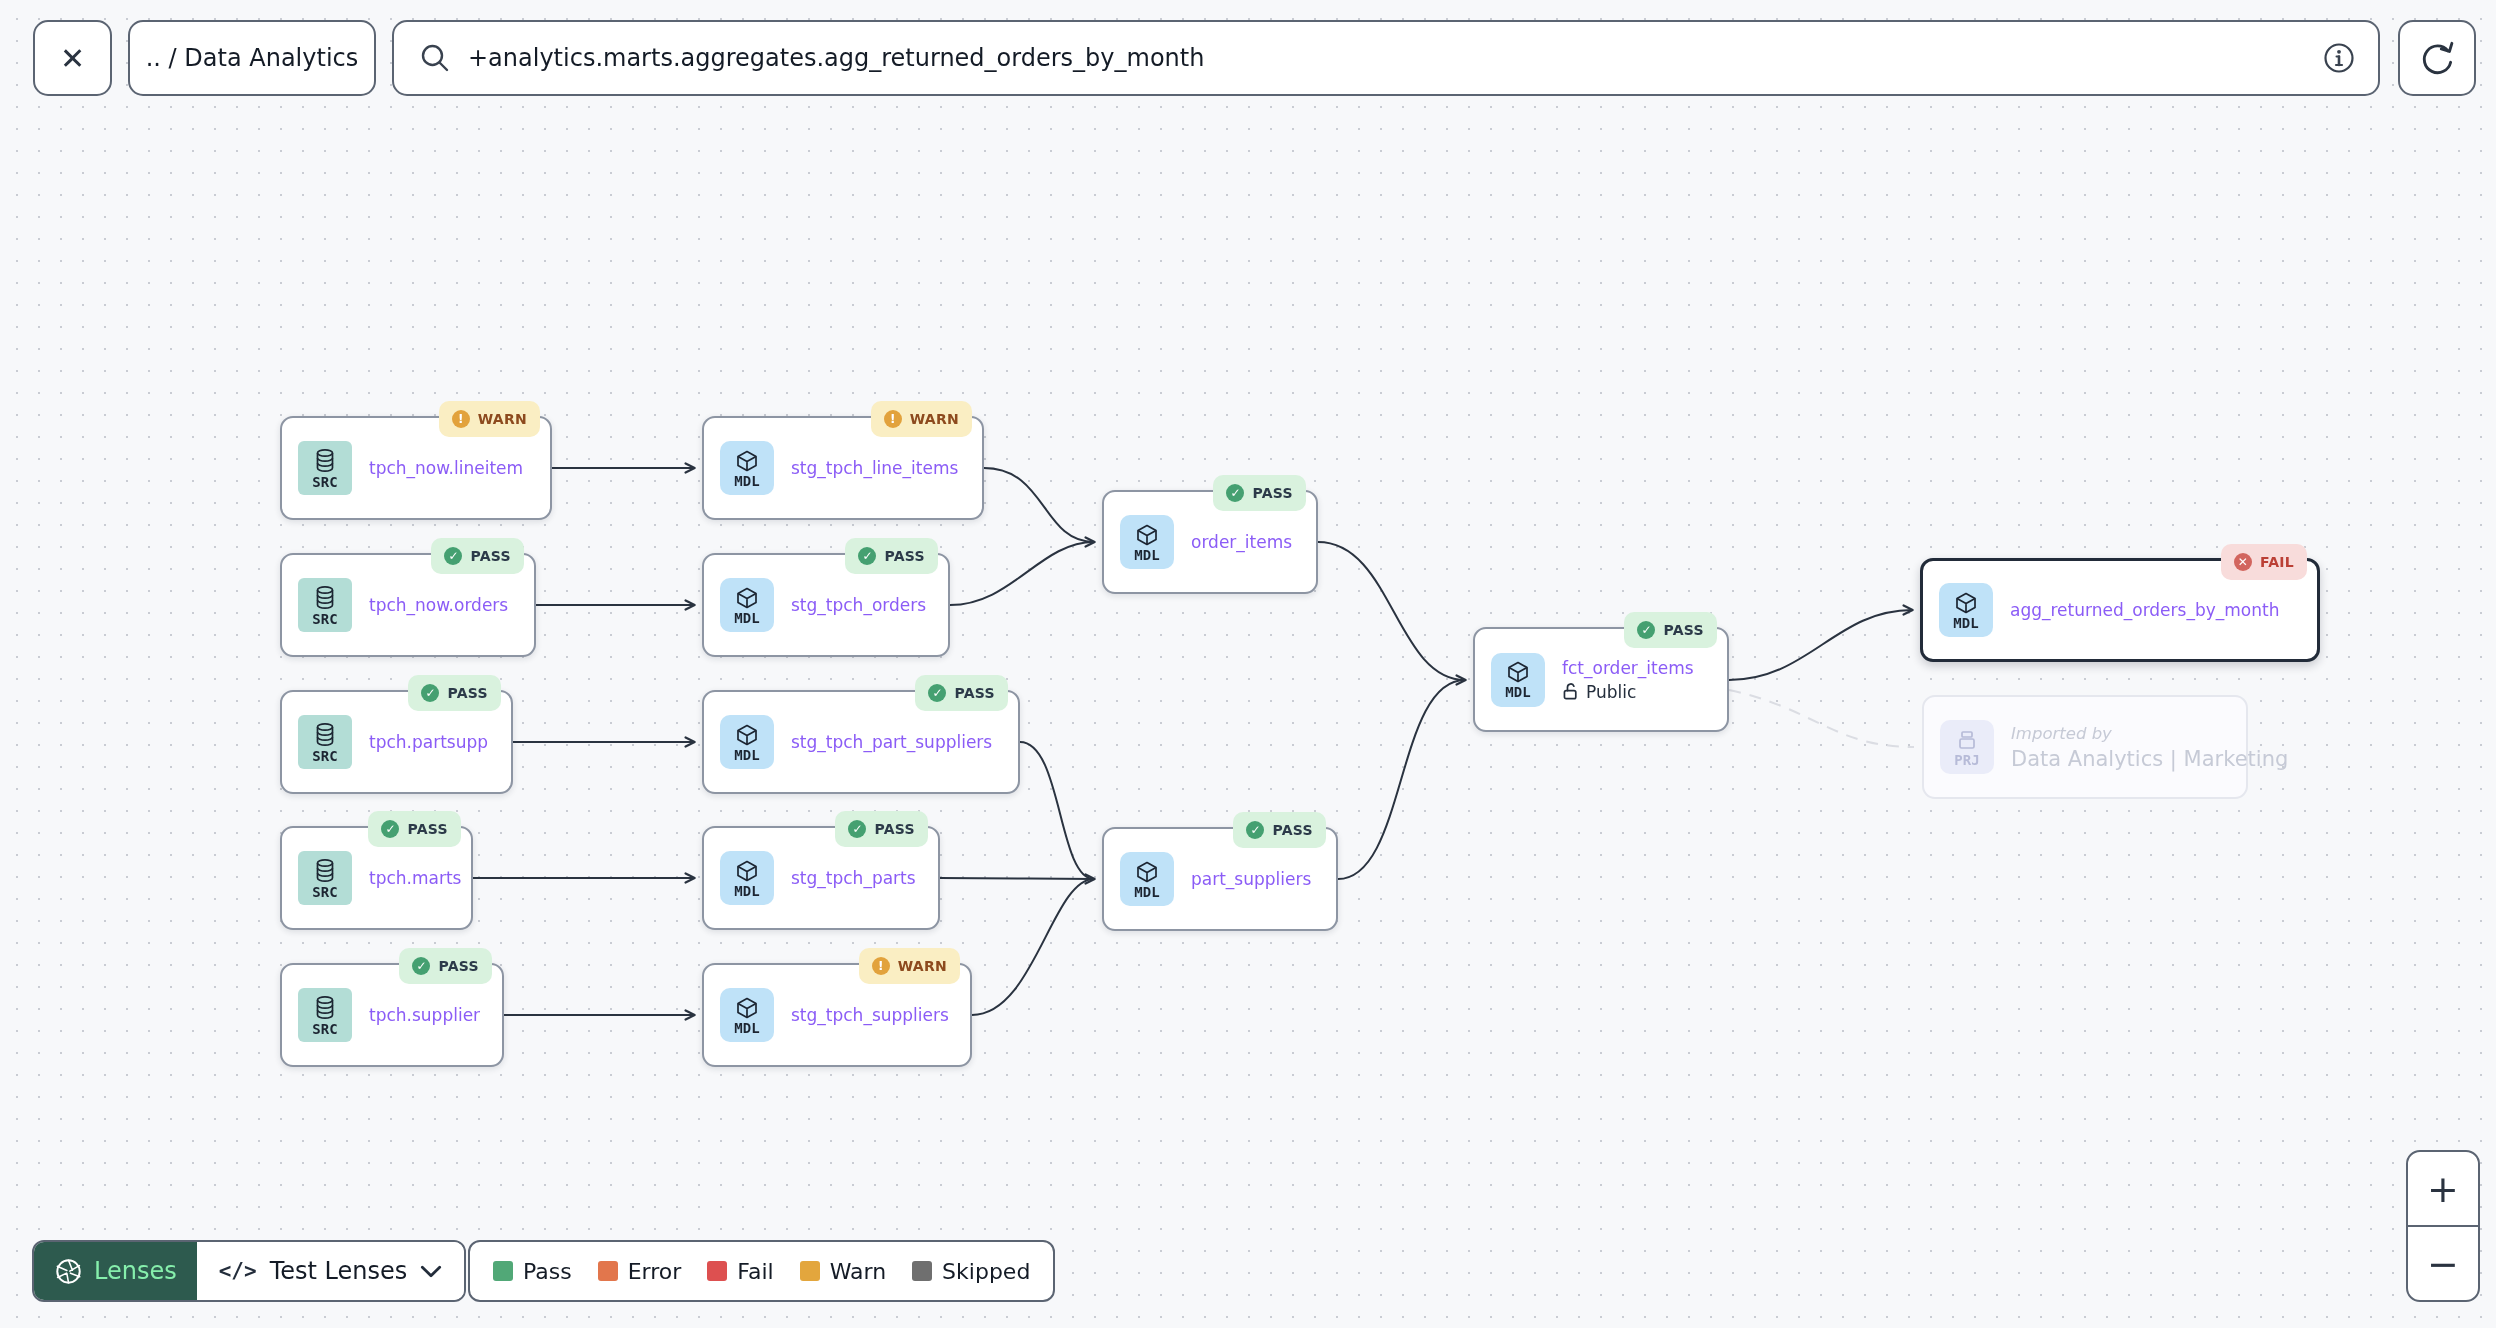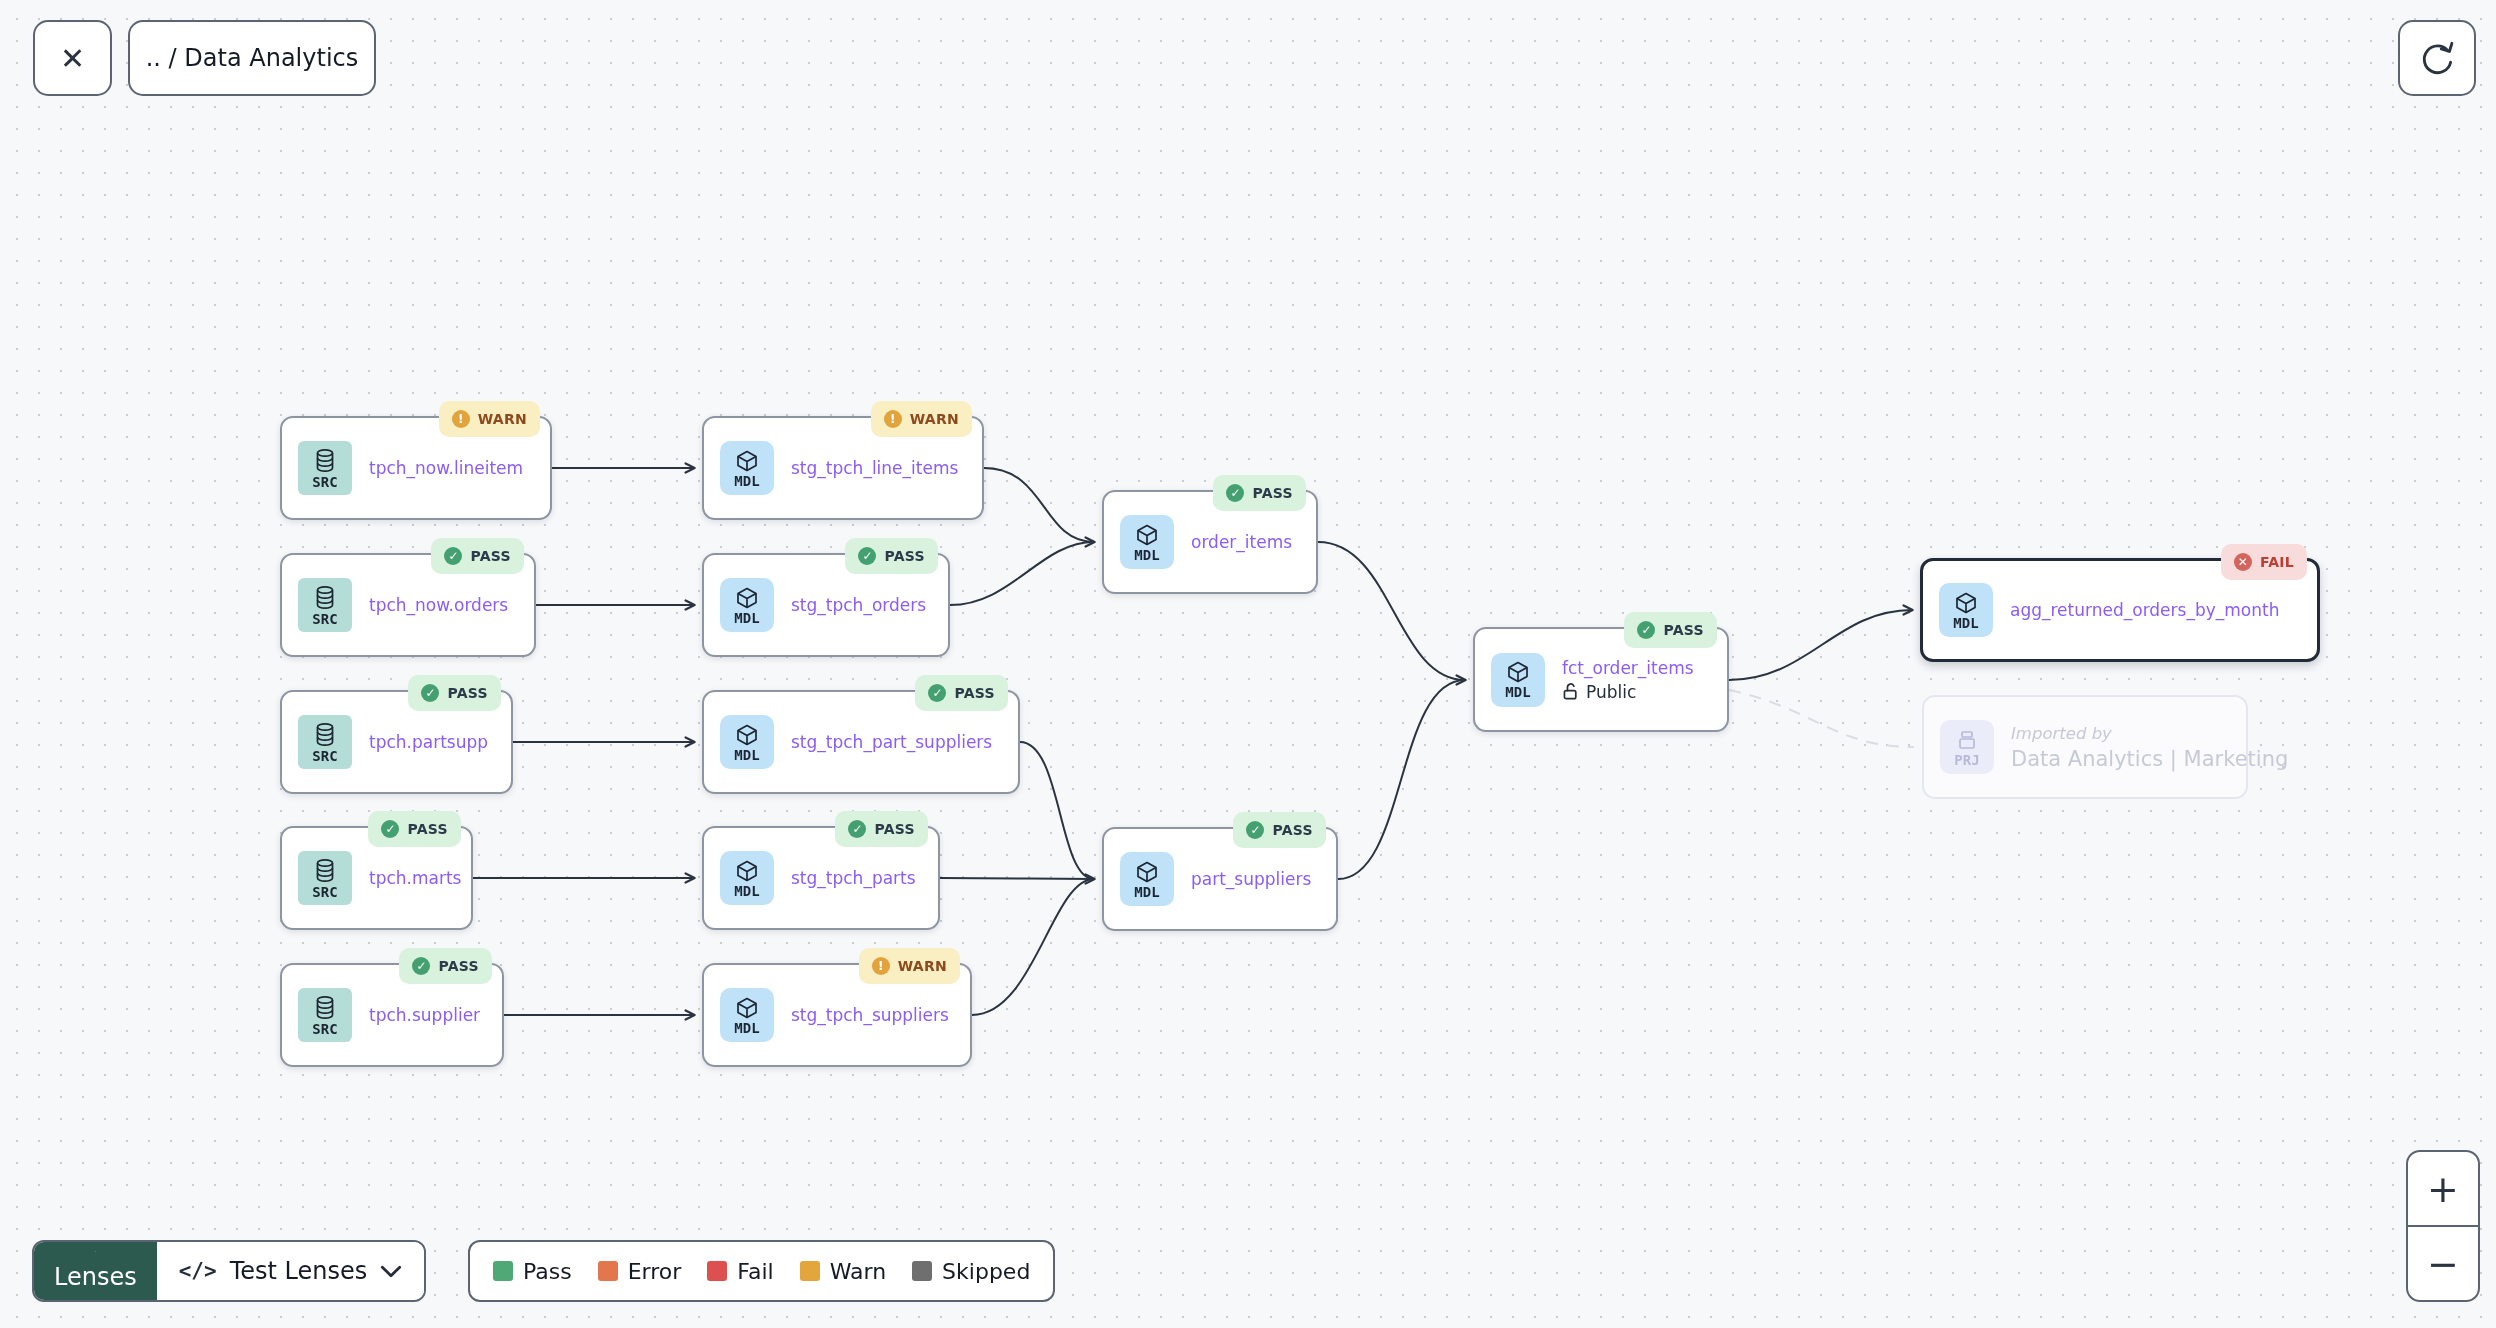--- a/index.html
+++ b/index.html
@@ -56,21 +56,21 @@
   .b-warn{background:#faeec3;}
   .b-warn .bi{background:#e2a23c;}
   .b-warn .bt{color:#8d4a1e;}
   .b-fail{background:#f8dcdb;}
   .b-fail .bi{background:#d2655e;}
   .b-fail .bt{color:#bb3f35;}
 
   
   .lens-group{position:absolute;left:32px;top:1240px;height:62px;border:2px solid #5b6472;border-radius:12px;
     display:flex;overflow:hidden;box-sizing:border-box;background:#fff;}
-  .lens-seg{background:#2d5a4e;color:#ffffff;display:flex;align-items:center;gap:11px;padding:9px 20px;cursor:pointer;flex-direction:column;}
+  .lens-seg{background:#2d5a4e;color:#86efac;display:flex;align-items:center;gap:11px;padding:0 20px;cursor:pointer;}
   .lens-seg span{font-size:24px;}
   .teststatus-seg{background:#fff;display:flex;align-items:center;gap:13px;padding:0 22px;cursor:pointer;}
   .code-glyph{font-family:"DejaVu Sans Mono","Liberation Mono",monospace;font-size:21px;font-weight:700;color:#232d3b;}
   .teststatus-seg .tslabel{font-size:24px;color:#141b26;}
   .legend-box{position:absolute;left:468px;top:1240px;height:62px;border:2px solid #5b6472;border-radius:12px;
     background:#fff;display:flex;align-items:center;gap:26px;padding:0 23px;box-sizing:border-box;}
   .leg-item{display:flex;align-items:center;gap:10px;}
   .leg-sq{width:20px;height:20px;border-radius:3px;}
   .leg-label{font-size:22px;color:#141b26;}
 
@@ -86,20 +86,34 @@
 <div id="app">
 
   <div class="tbtn close-btn">
     <span>✕</span>
   </div>
 
   <div class="tbtn crumb-btn">
     <span>.. / Data Analytics</span>
   </div>
 
+  <div class="tbtn search-box">
+    <svg class="iconsvg" width="34" height="34" viewBox="0 0 34 34">
+      <circle cx="14.5" cy="14.5" r="9.5" fill="none" stroke="#39424f" stroke-width="2.4"></circle>
+      <line x1="21.5" y1="21.5" x2="29" y2="29" stroke="#39424f" stroke-width="2.4" stroke-linecap="round"></line>
+    </svg>
+    <input type="text" readonly="" value="+analytics.marts.aggregates.agg_returned_orders_by_month" style="">
+    <svg class="iconsvg" width="38" height="38" viewBox="0 0 38 38">
+      <circle cx="19" cy="19" r="13.5" fill="none" stroke="#39424f" stroke-width="2.2"></circle>
+      <circle cx="19" cy="12.8" r="1.9" fill="#39424f"></circle>
+      <line x1="19" y1="17.5" x2="19" y2="26" stroke="#39424f" stroke-width="2.6" stroke-linecap="round"></line>
+      <line x1="16" y1="26" x2="22" y2="26" stroke="#39424f" stroke-width="2.2" stroke-linecap="round"></line>
+      <line x1="16.6" y1="17.5" x2="19" y2="17.5" stroke="#39424f" stroke-width="2.2" stroke-linecap="round"></line>
+    </svg>
+  </div>
 
   <div class="tbtn refresh-btn">
     <svg class="iconsvg" width="42" height="42" viewBox="0 0 44 44">
       <path d="M33.5 14.5 A 14 14 0 1 0 36.3 26.5" fill="none" stroke="#2a3340" stroke-width="3" stroke-linecap="round"></path>
       <path d="M26.5 12.5 L 35 15.2 L 37.6 6.6" fill="none" stroke="#2a3340" stroke-width="3" stroke-linecap="round" stroke-linejoin="round"></path>
     </svg>
   </div>
 
   <svg class="edges" width="2496" height="1328" viewBox="0 0 2496 1328">
     <defs>

